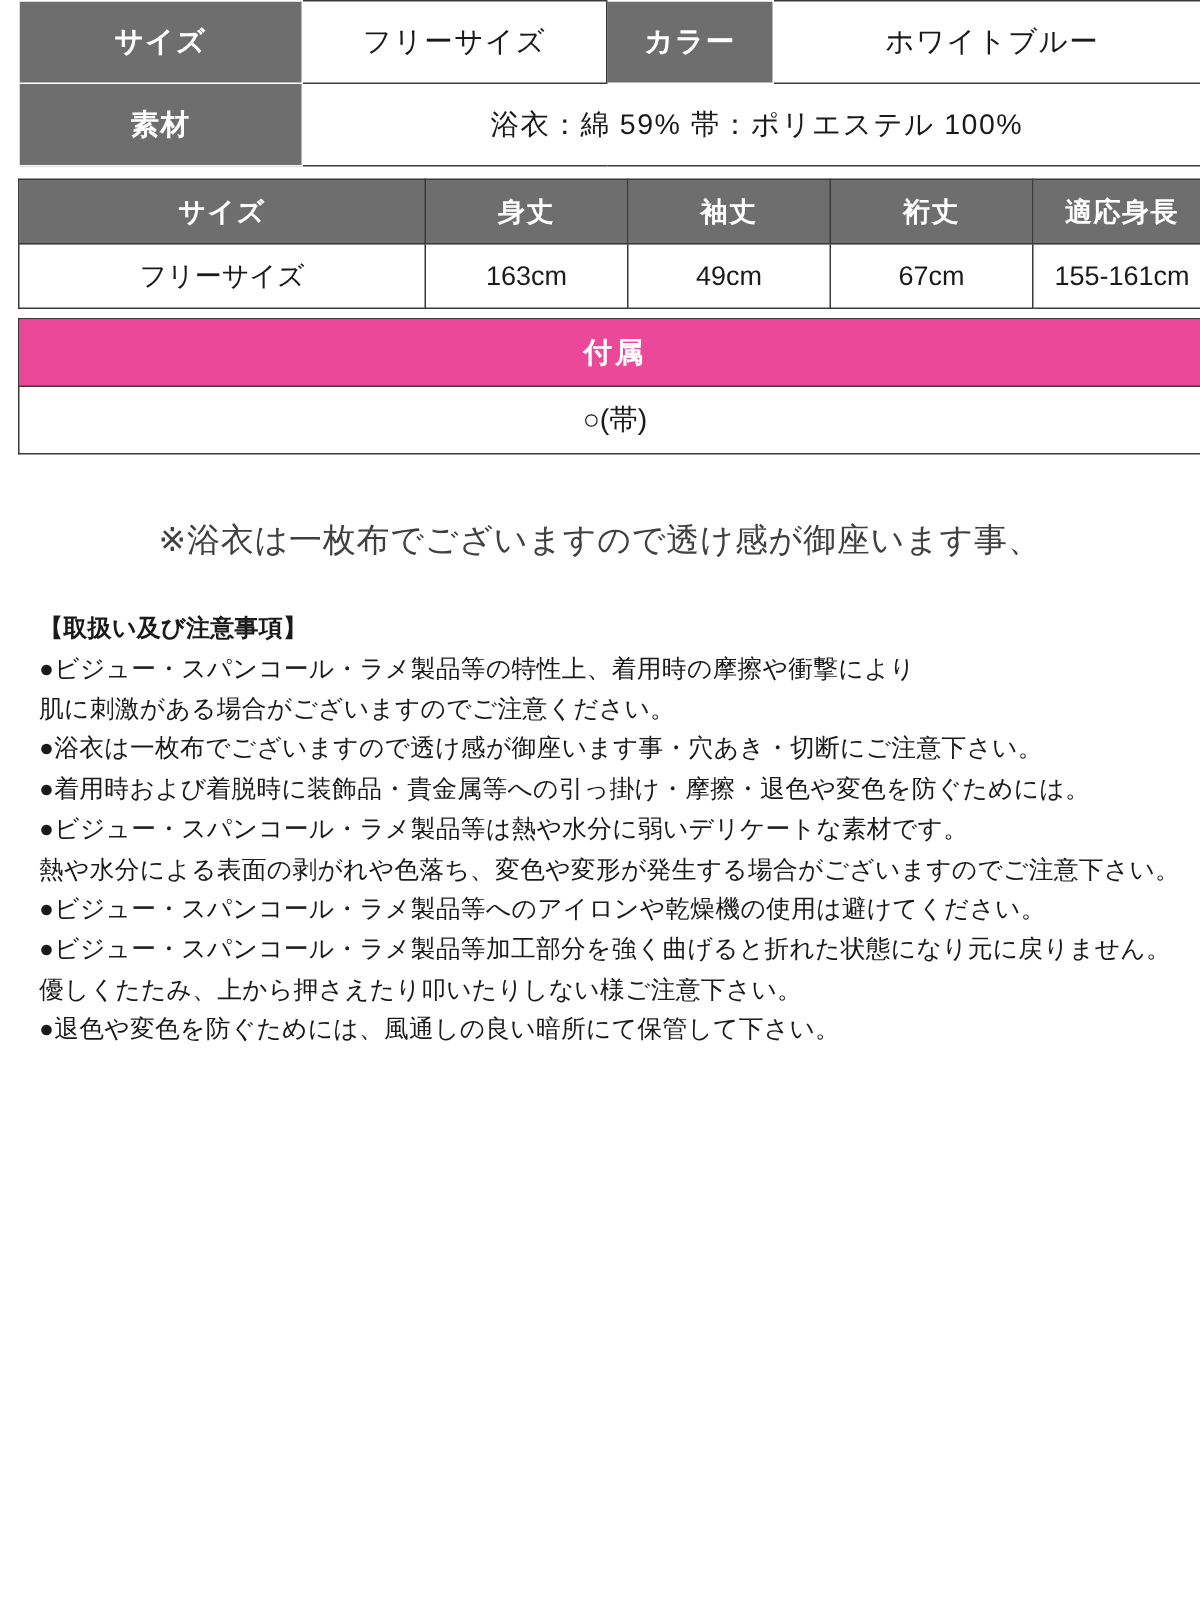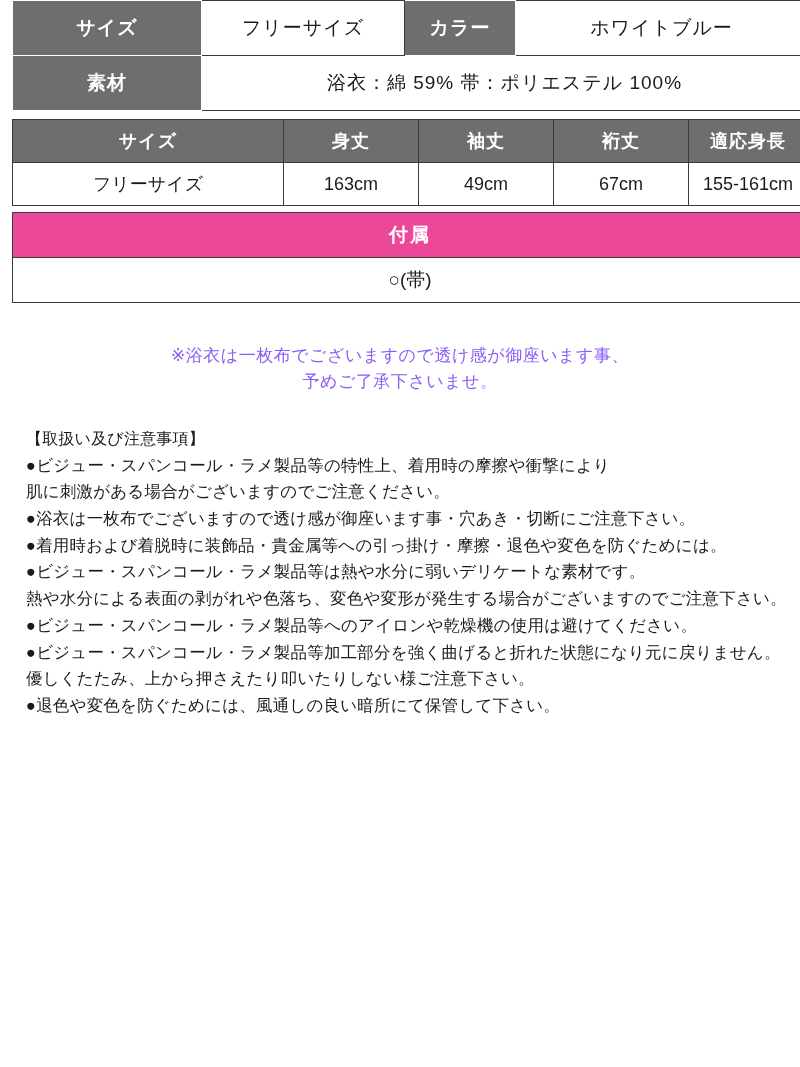--- a/index.html
+++ b/index.html
@@ -95,38 +95,38 @@
     font-size: 19px;
     height: 42px;
     text-align: center;
     border: 1px solid #3a3a3a;
   }
 
   
   .notice {
     margin-top: 40px;
     text-align: center;
-    font-size: 17px;
+    font-size: 22px;
     line-height: 1.55;
-    color: #8b5cf6;
+    color: #404040;
     letter-spacing: 0.5px;
   }
   .notice div { white-space: nowrap; }
 
   
   .care {
     margin-top: 30px;
     padding-left: 26px;
     font-size: 16.5px;
     line-height: 1.62;
     color: #1a1a1a;
     letter-spacing: 0.2px;
   }
   .care .care-title {
-    font-weight: normal;
+    font-weight: bold;
     font-size: 16px;
   }
   .care p { margin: 0; }
 </style>
 </head>
 <body>
 
 <div class="page">
 
   <table class="spec-table">
@@ -177,21 +177,20 @@
     </thead>
     <tbody>
       <tr>
         <td>○(帯)</td>
       </tr>
     </tbody>
   </table>
 
   <div class="notice">
     <div>※浴衣は一枚布でございますので透け感が御座います事、</div>
-    <div>予めご了承下さいませ。</div>
   </div>
 
   <div class="care">
     <p class="care-title">【取扱い及び注意事項】</p>
     <p>●ビジュー・スパンコール・ラメ製品等の特性上、着用時の摩擦や衝撃により</p>
     <p>肌に刺激がある場合がございますのでご注意ください。</p>
     <p>●浴衣は一枚布でございますので透け感が御座います事・穴あき・切断にご注意下さい。</p>
     <p>●着用時および着脱時に装飾品・貴金属等への引っ掛け・摩擦・退色や変色を防ぐためには。</p>
     <p>●ビジュー・スパンコール・ラメ製品等は熱や水分に弱いデリケートな素材です。</p>
     <p>熱や水分による表面の剥がれや色落ち、変色や変形が発生する場合がございますのでご注意下さい。</p>

